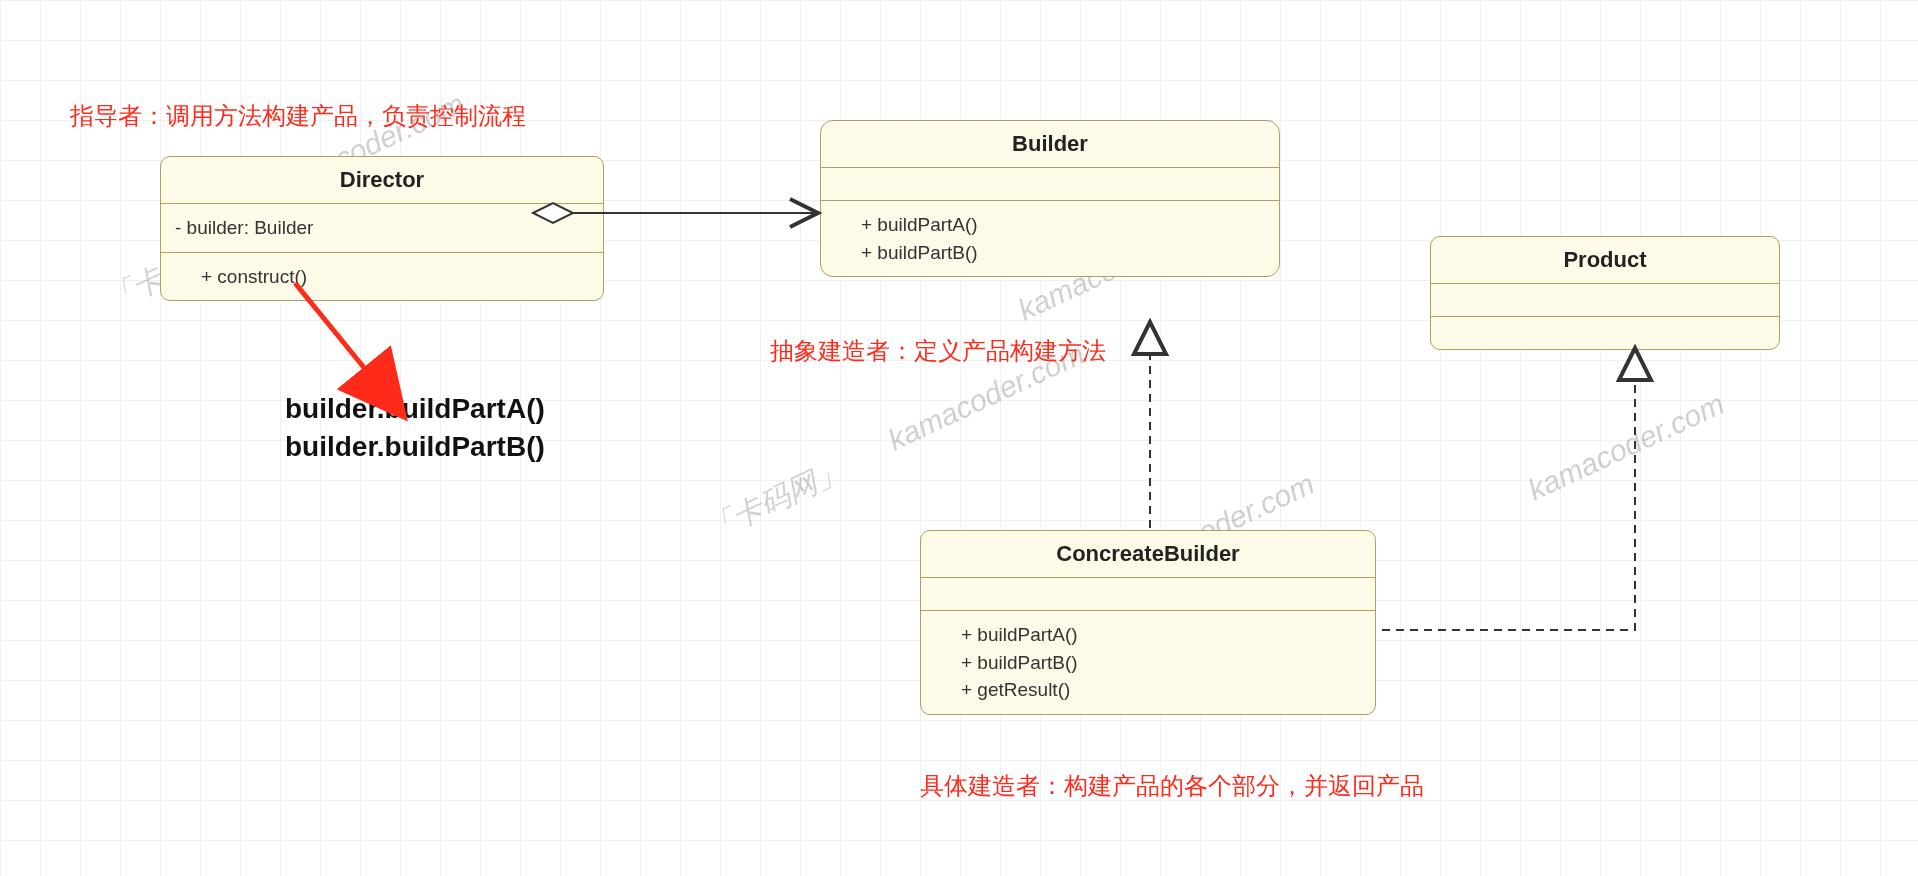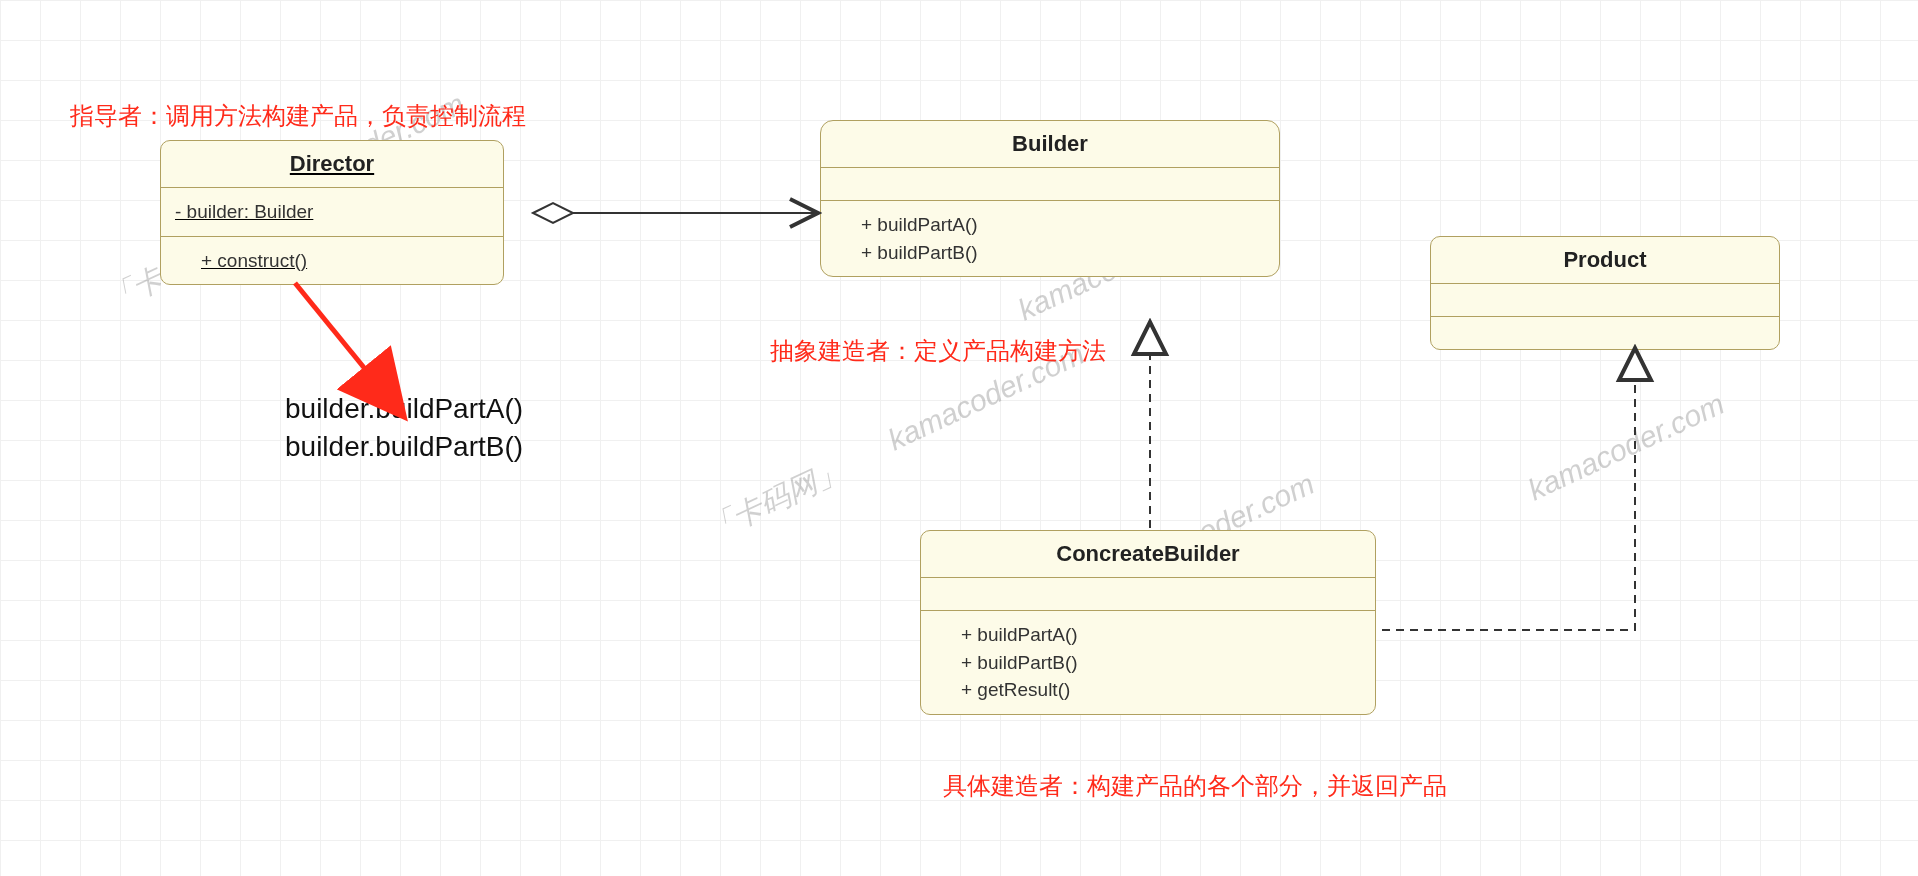--- a/index.html
+++ b/index.html
@@ -57,20 +57,21 @@
     color: #ff2a1a;
     font-size: 24px;
     font-weight: 500;
     white-space: nowrap;
   }
   .note {
     position: absolute;
     color: #111;
     font-size: 28px;
     line-height: 1.35;
+    font-weight: bold;
   }
   .watermark {
     position: absolute;
     color: rgba(120,120,120,0.35);
     font-size: 30px;
     font-style: italic;
     transform-origin: center;
     pointer-events: none;
   }
   svg.connectors {
@@ -109,23 +110,23 @@
   </div>
   <div class="watermark" style="left:1110px; top:510px; transform: rotate(-25deg);">
     <span>kamacoder.com</span>
   </div>
   <div class="watermark" style="left:1520px; top:430px; transform: rotate(-25deg);">
     <span>kamacoder.com</span>
   </div>
 
   <div class="annotation" style="left:70px; top:100px;">指导者：调用方法构建产品，负责控制流程</div>
   <div class="annotation" style="left:770px; top:335px;text-align:center;">抽象建造者：定义产品构建方法</div>
-  <div class="annotation" style="left:920px; top:770px;padding-left:23px;">具体建造者：构建产品的各个部分，并返回产品</div>
+  <div class="annotation" style="left:920px; top:770px;">具体建造者：构建产品的各个部分，并返回产品</div>
 
-  <div class="uml-class" style="left:160px; top:140px; width:344px;text-decoration:underline;">
+  <div class="uml-class" style="left:160px; top:156px; width:444px;">
     <div class="uml-title">Director</div>
     <div class="uml-section">
       <div>- builder: Builder</div>
     </div>
     <div class="uml-section">
       <div>+ construct()</div>
     </div>
   </div>
 
   <div class="uml-class" style="left:820px; top:120px; width:460px;border-radius:13px;">

